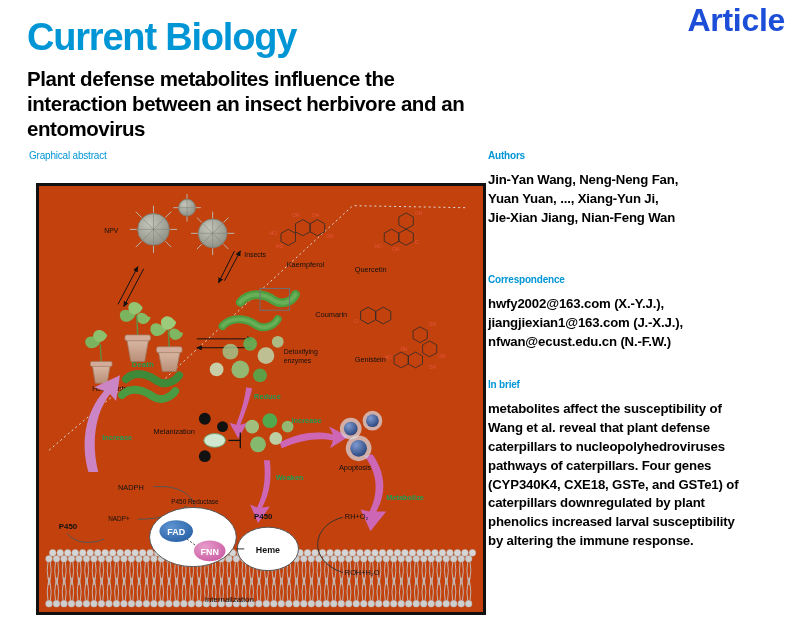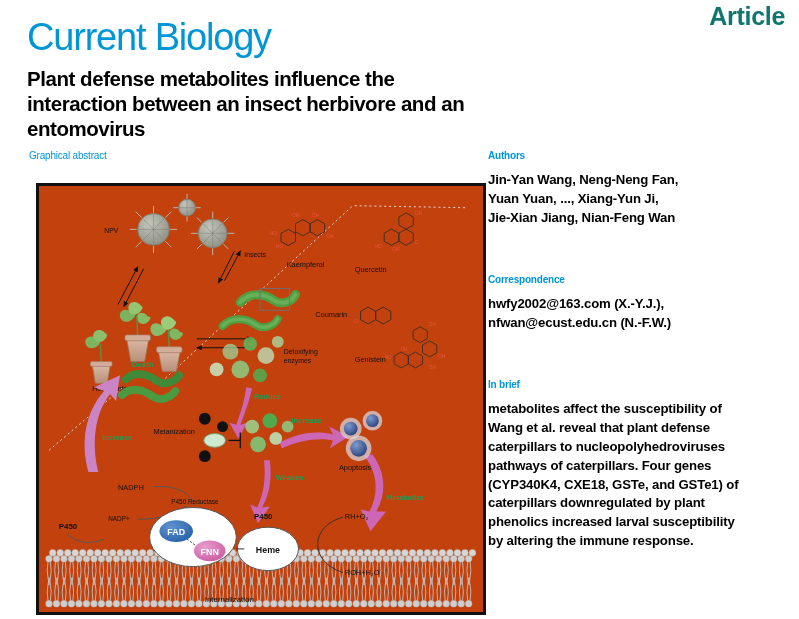--- a/index.html
+++ b/index.html
@@ -14,31 +14,31 @@
     overflow: hidden;
     font-family: "Liberation Sans", sans-serif;
     color: #000000;
   }
 
   
   #article-kicker {
     position: absolute;
     top: 2px;
     right: 14px;
-    font-size: 25px;
+    font-size: 32px;
     font-weight: bold;
-    color: #0f766e;
+    color: #1d4ed8;
     letter-spacing: -0.3px;
   }
   #journal-title {
     position: absolute;
     left: 27px;
     top: 18px;
     font-size: 38px;
-    font-weight: normal;
+    font-weight: bold;
     color: #0096d6;
     letter-spacing: -1.2px;
     line-height: 1;
   }
   #paper-title {
     position: absolute;
     left: 27px;
     top: 66px;
     width: 460px;
     font-size: 20.5px;
@@ -774,20 +774,21 @@
 <div id="authors-label" class="right-col section-label">Authors</div>
 <div id="authors-list" class="right-col body-text">
   <div>Jin-Yan Wang, Neng-Neng Fan,</div>
   <div>Yuan Yuan, ..., Xiang-Yun Ji,</div>
   <div>Jie-Xian Jiang, Nian-Feng Wan</div>
 </div>
 
 <div id="correspondence-label" class="right-col section-label">Correspondence</div>
 <div id="correspondence-list" class="right-col body-text">
   <div>hwfy2002@163.com (X.-Y.J.),</div>
+  <div>jiangjiexian1@163.com (J.-X.J.),</div>
   <div>nfwan@ecust.edu.cn (N.-F.W.)</div>
 </div>
 
 <div id="inbrief-label" class="right-col section-label">In brief</div>
 <div id="inbrief-text" class="right-col body-text">
   <div>metabolites affect the susceptibility of</div>
   <div>Wang et al. reveal that plant defense</div>
   <div>caterpillars to nucleopolyhedroviruses</div>
   <div>pathways of caterpillars. Four genes</div>
   <div>(CYP340K4, CXE18, GSTe, and GSTe1) of</div>

